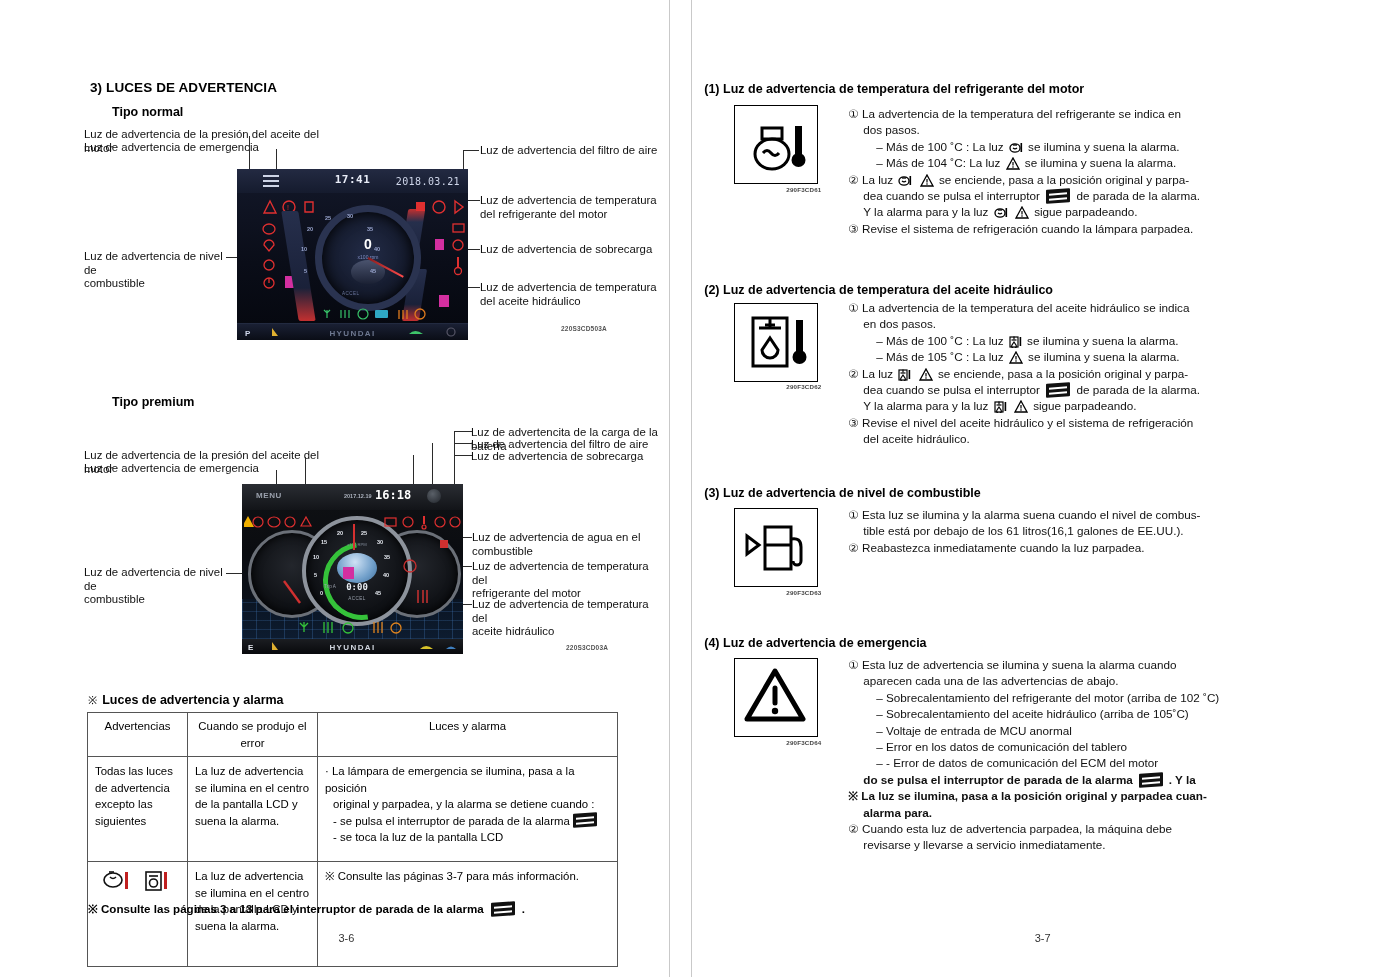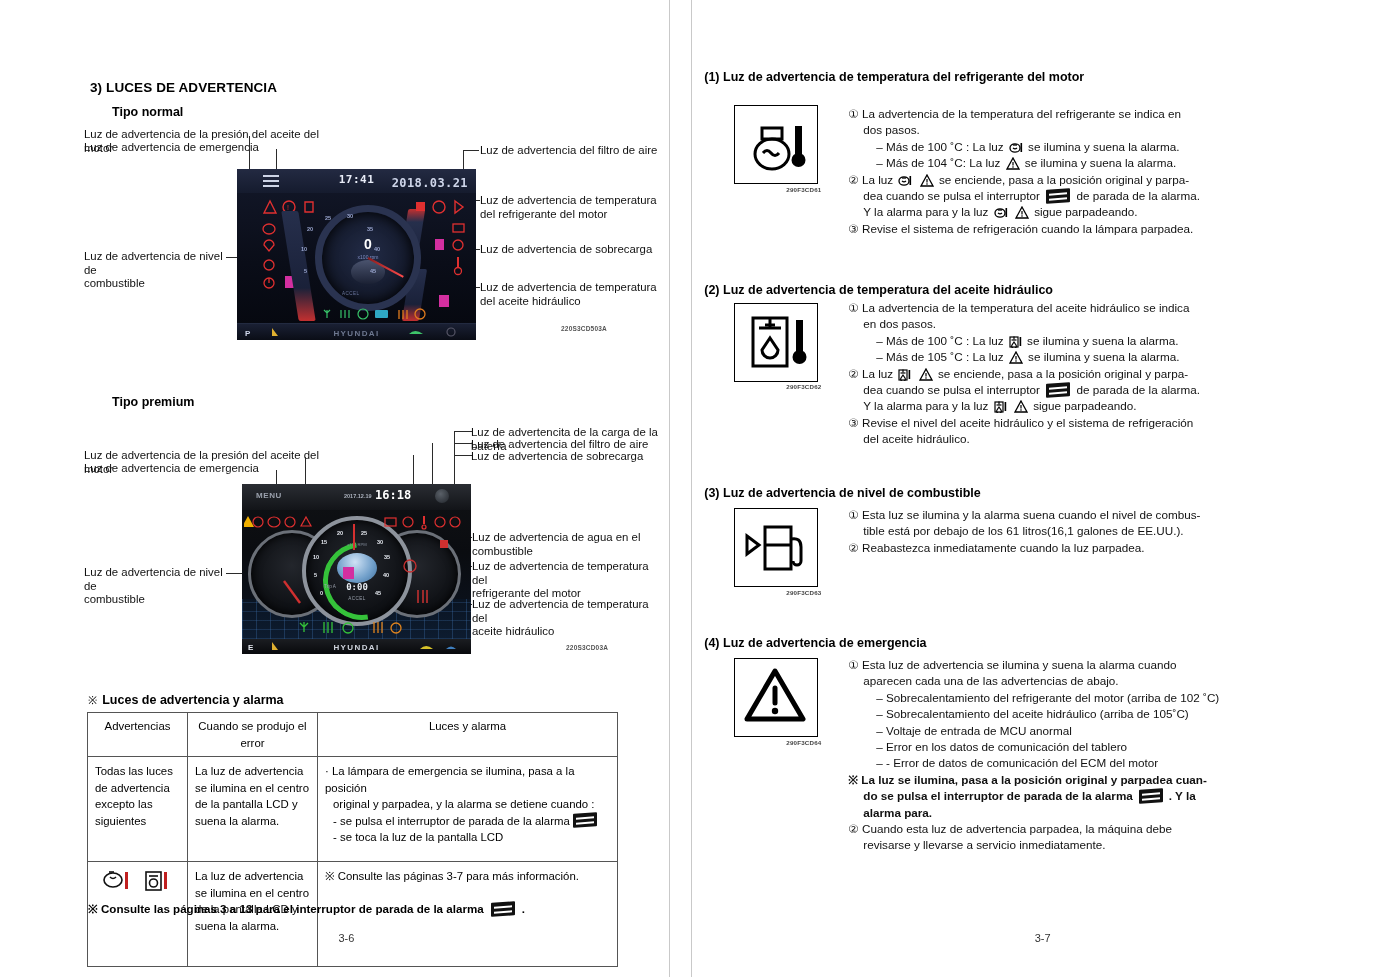--- a/index.html
+++ b/index.html
@@ -81,42 +81,41 @@
 
   
   .lead-h { position: absolute; height: 1px; background: #2b2b2b; }
   .lead-v { position: absolute; width: 1px; background: #2b2b2b; }
 
   
   .dash {
     position: absolute;
     background: #0c0f1a;
     overflow: hidden;
-    padding-left: 8px;
   }
   .dash-normal {
     left: 209px; top: 169px; width: 231px; height: 171px;
     background: linear-gradient(180deg,#13182a 0%, #0a0d18 55%, #05070e 100%);
   }
   .dn-topbar {
     position: absolute; left:0; top:0; width:100%; height:24px;
     background: linear-gradient(180deg,#232a42,#151b2e);
   }
   .dn-burger {
     position:absolute; left:26px; top:6px; width:16px; height:12px;
   }
   .dn-burger i { display:block; height:2px; background:#cdd4e6; margin-bottom:3px; }
   .dn-time {
     position:absolute; left:0; right:0; top:4px; text-align:center;
     color:#e8ecf7; font-size:11px; font-weight:bold; letter-spacing:.5px;
     font-family:"DejaVu Sans Mono", monospace;
   }
   .dn-date {
-    position:absolute; right:8px; top:7px; color:#cfd6ea; font-size:12px;
-    font-weight:bold; letter-spacing:.4px; font-family:"DejaVu Sans Mono", monospace;
+    position:absolute; right:8px; top:7px; color:#cfd6ea; font-size:10px;
+    font-weight:normal; letter-spacing:.4px; font-family:"DejaVu Sans Mono", monospace;
   }
   .gauge-ring {
     position:absolute; left:78px; top:36px; width:92px; height:92px;
     border-radius:50%;
     border:7px solid #2a3350;
     background: radial-gradient(circle at 50% 45%, #1b2policy 0%, #141a2c 60%, #0b0e19 100%);
     background: radial-gradient(circle at 50% 45%, #222b46 0%, #141a2c 62%, #0b0e19 100%);
     box-shadow: inset 0 0 14px #000;
   }
   .gauge-val {
@@ -577,21 +576,21 @@
       <span class="note-line">.</span>
     </div>
 
     <div class="abs pagenum" style="left:0; top:932px;">3-6</div>
   </div>
 
   <div class="gutter"></div>
 
   <div class="page page-right">
 
-    <div class="abs h-num" style="left:8px; top:70px;">(1) Luz de advertencia de temperatura del refrigerante del motor</div>
+    <div class="abs h-num" style="left:8px; top:82px;">(1) Luz de advertencia de temperatura del refrigerante del motor</div>
     <div class="symbox" style="left:38px; top:105px;">
       <svg width="80" height="75">
         <g fill="none" stroke="#000" stroke-width="3">
           <path d="M20 48 a17 15 0 1 0 34 0 a17 15 0 1 0 -34 0"></path>
           <path d="M27 22 h20 v11 h-20 z"></path>
           <path d="M28 47 q4 -5 8 0 q4 5 8 0"></path>
         </g>
         <rect x="60" y="20" width="7" height="30" fill="#000"></rect>
         <circle cx="63.5" cy="54" r="7" fill="#000"></circle>
       </svg>
@@ -780,26 +779,26 @@
     <div class="abs symcode" style="left:90px; top:739px;">290F3CD64</div>
 
     <div class="abs body-text" style="left:152px; top:657px; width:410px;">
       <div>① Esta luz de advertencia se ilumina y suena la alarma cuando</div>
       <div class="ind1">aparecen cada una de las advertencias de abajo.</div>
       <div class="ind2">– Sobrecalentamiento del refrigerante del motor (arriba de 102 ˚C)</div>
       <div class="ind2">– Sobrecalentamiento del aceite hidráulico (arriba de 105˚C)</div>
       <div class="ind2">– Voltaje de entrada de MCU anormal</div>
       <div class="ind2">– Error en los datos de comunicación del tablero</div>
       <div class="ind2">– - Error de datos de comunicación del ECM del motor</div>
-      <div class="bold">※ La luz se ilumina, pasa a la posición original y parpadea cuan-</div>
       <div class="bold ind1" style="display:flex; align-items:center; gap:3px;">
         <span>do se pulsa el interruptor de parada de la alarma</span>
         <span class="alarm-sw"></span>
         <span>. Y la</span>
       </div>
+      <div class="bold">※ La luz se ilumina, pasa a la posición original y parpadea cuan-</div>
       <div class="bold ind1">alarma para.</div>
       <div>② Cuando esta luz de advertencia parpadea, la máquina debe</div>
       <div class="ind1">revisarse y llevarse a servicio inmediatamente.</div>
     </div>
 
     <div class="abs pagenum" style="left:0; top:932px;">3-7</div>
   </div>
 
 </div>
 

